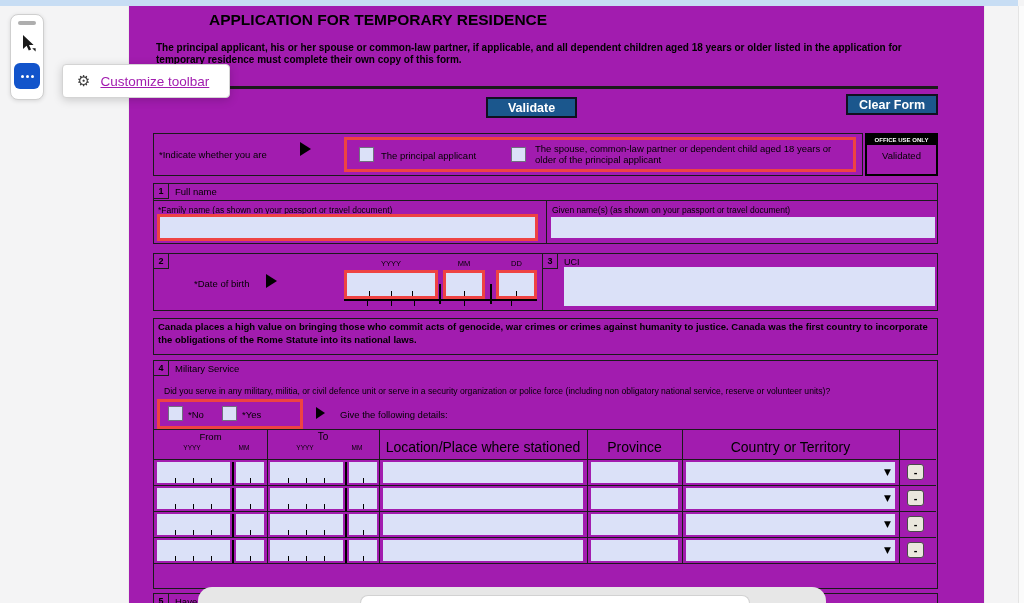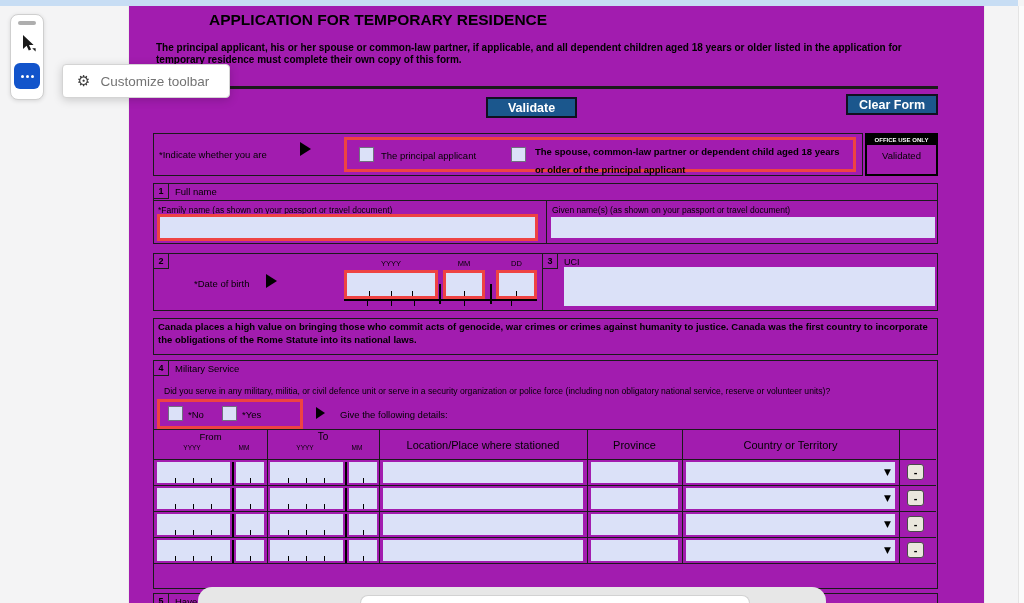--- a/index.html
+++ b/index.html
@@ -17,21 +17,21 @@
   .page{left:128px;top:6px;width:857px;height:597px;background:#a21caf;border-left:1px solid #ececec;border-right:1px solid #ececec;box-sizing:border-box;}
 
   
   .float-toolbar{left:10px;top:14px;width:32px;height:84px;background:#fff;border:1px solid #cfcfcf;border-radius:8px;box-shadow:0 1px 4px rgba(0,0,0,.12);z-index:30;display:flex;flex-direction:column;align-items:center;}
   .drag-handle{width:18px;height:4px;border-radius:2px;background:#aeaeae;margin-top:6px;}
   .tool-btn{width:28px;height:28px;display:flex;align-items:center;justify-content:center;margin-top:4px;border-radius:6px;}
   .more-btn{width:26px;height:26px;background:#1254cb;border-radius:6px;margin-top:6px;display:flex;align-items:center;justify-content:center;gap:2px;}
   .dot{width:3px;height:3px;border-radius:50%;background:#fff;}
   .popup{left:62px;top:64px;width:168px;height:34px;background:#fff;border:1px solid #d4d4d4;border-radius:4px;box-shadow:0 2px 10px rgba(0,0,0,.18);z-index:31;display:flex;align-items:center;padding-left:14px;box-sizing:border-box;gap:10px;}
   .gear{font-family:"DejaVu Sans",sans-serif;font-size:15px;color:#3c3c3c;line-height:1;}
-  .popup-label{font-size:13.5px;color:#737373;}
+  .popup-label{font-size:13.5px;color:#a21caf;text-decoration:underline;}
 
   
   .bx{border:1.5px solid #1a1a1a;box-sizing:border-box;}
   .num{width:15px;height:15px;border-right:1px solid #1a1a1a;border-bottom:1px solid #1a1a1a;font-size:9px;font-weight:bold;display:flex;align-items:center;justify-content:center;box-sizing:border-box;}
   .lav{background:#dbe1f8;}
   .redf{background:#dbe1f8;border:3px solid #ee4343;box-sizing:border-box;}
   .redbox{border:3px solid #ee4343;box-sizing:border-box;padding-left:44px;}
   .cb{width:15px;height:15px;background:#dbe1f8;border:1px solid #70707f;box-sizing:border-box;}
   .tri{width:0;height:0;border-style:solid;border-color:transparent transparent transparent #000;}
   .tri-lg{border-width:7px 0 7px 11px;}
@@ -44,21 +44,21 @@
   .ticks1{background-image:linear-gradient(#000,#000);background-size:1px 5px;background-repeat:no-repeat;background-position:50% 100%;}
   .comb-bar{width:2px;background:#000;}
   .sq-btn{background:#eae7dd;border:1px solid #4a4a4a;border-radius:3px;font-size:11px;font-weight:bold;line-height:13px;text-align:center;box-sizing:border-box;cursor:pointer;}
   .ddown{font-family:"DejaVu Sans",sans-serif;font-size:9px;line-height:1;}
 
   
   .mtable{left:0;top:68px;width:782px;height:134px;border-top:1px solid #1a1a1a;box-sizing:border-box;}
   .mhead{position:absolute;left:0;top:0;width:100%;height:30px;border-bottom:1px solid #1a1a1a;box-sizing:border-box;}
   .mrow{position:relative;height:25px;border-bottom:1px solid #1a1a1a;box-sizing:content-box;}
   .vline{position:absolute;top:0;width:1px;height:134px;background:#1a1a1a;z-index:2;}
-  .hcell{position:absolute;text-align:center;font-size:11px;}
+  .hcell{position:absolute;text-align:center;font-size:14px;}
   .sub{font-size:6.5px;}
   .overlay-gray{left:198px;top:587px;width:628px;height:16px;background:#e7e7e7;border-radius:14px 14px 0 0;z-index:20;}
   .overlay-white{left:360px;top:595px;width:390px;height:8px;background:#fff;border:1px solid #d2d2d2;border-bottom:none;border-radius:10px 10px 0 0;z-index:21;box-sizing:border-box;}
 </style>
 </head>
 <body>
 
 <div class="abs top-strip"></div>
 <div class="abs scroll-track"></div>
 
@@ -71,21 +71,21 @@
   <div class="abs blue-btn" style="left:357px;top:91px;width:91px;height:21px;">Validate</div>
   <div class="abs blue-btn" style="left:717px;top:88px;width:92px;height:21px;">Clear Form</div>
 
   <div class="abs bx" style="left:24px;top:127px;width:710px;height:43px;">
     <div class="abs lbl-b" style="left:5px;top:15px;">*Indicate whether you are</div>
     <div class="abs tri tri-lg" style="left:146px;top:8px;"></div>
     <div class="abs redbox" style="left:190px;top:3px;width:512px;height:35px;">
       <div class="abs cb" style="left:12px;top:7px;"></div>
       <div class="abs lbl" style="left:34px;top:10px;">The principal applicant</div>
       <div class="abs cb" style="left:164px;top:7px;"></div>
-      <div class="abs lbl" style="left:188px;top:3px;width:312px;line-height:18px;font-weight:bold;">The spouse, common-law partner or dependent child aged 18 years or older of the principal applicant</div>
+      <div class="abs lbl" style="left:188px;top:3px;width:312px;line-height:11px;">The spouse, common-law partner or dependent child aged 18 years or older of the principal applicant</div>
     </div>
   </div>
 
   <div class="abs" style="left:736px;top:127px;width:73px;height:43px;border:2px solid #000;box-sizing:border-box;">
     <div style="background:#000;color:#fff;font-size:6px;font-weight:bold;text-align:center;height:10px;line-height:10px;">OFFICE USE ONLY</div>
     <div class="lbl" style="text-align:center;padding-top:5px;">Validated</div>
   </div>
 
   <div class="abs bx" style="left:24px;top:177px;width:785px;height:61px;">
     <div class="num">1</div>

